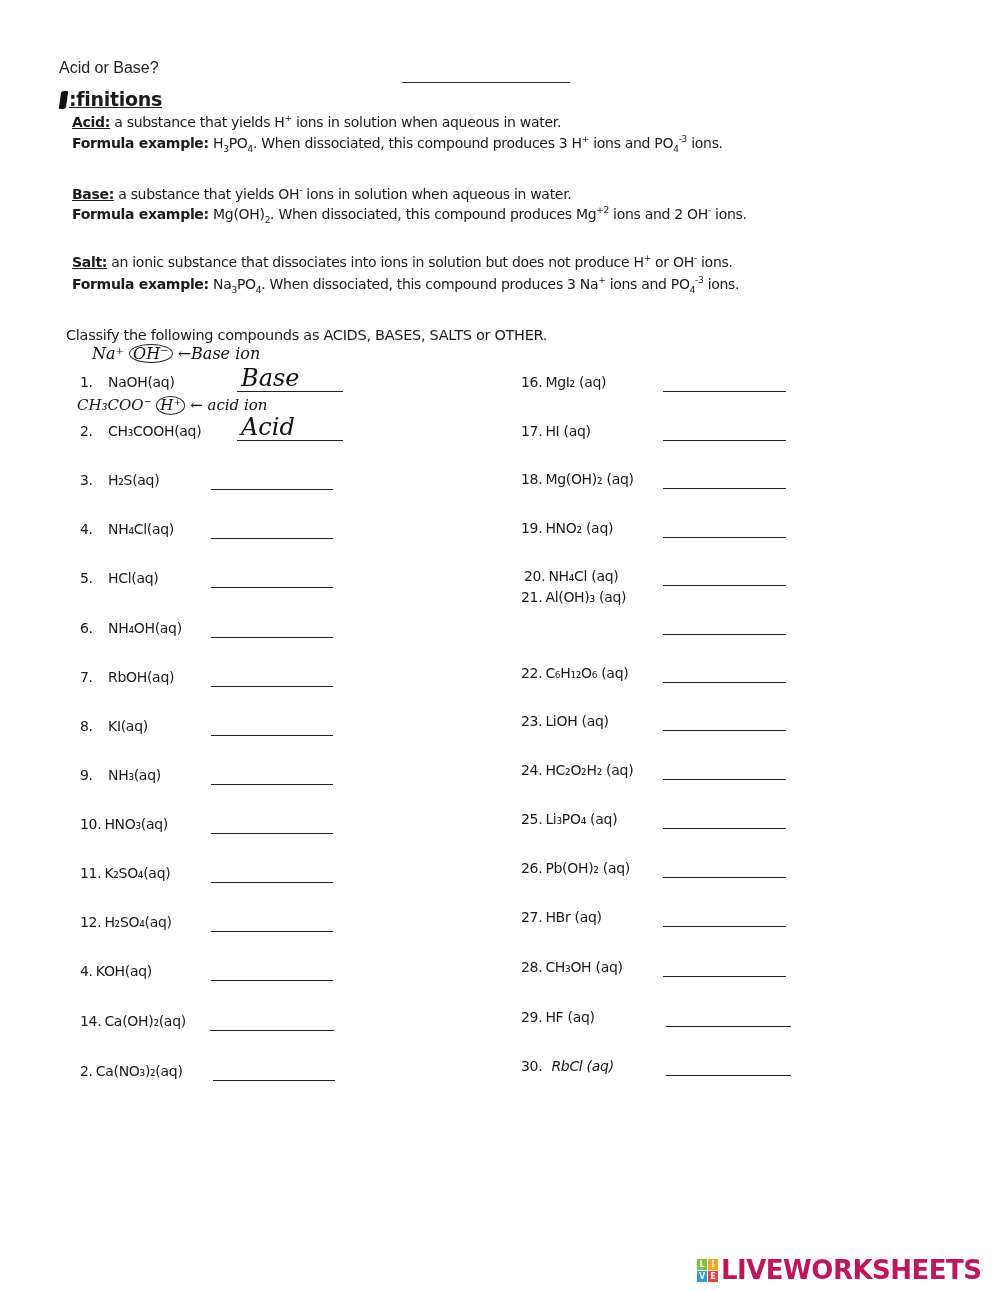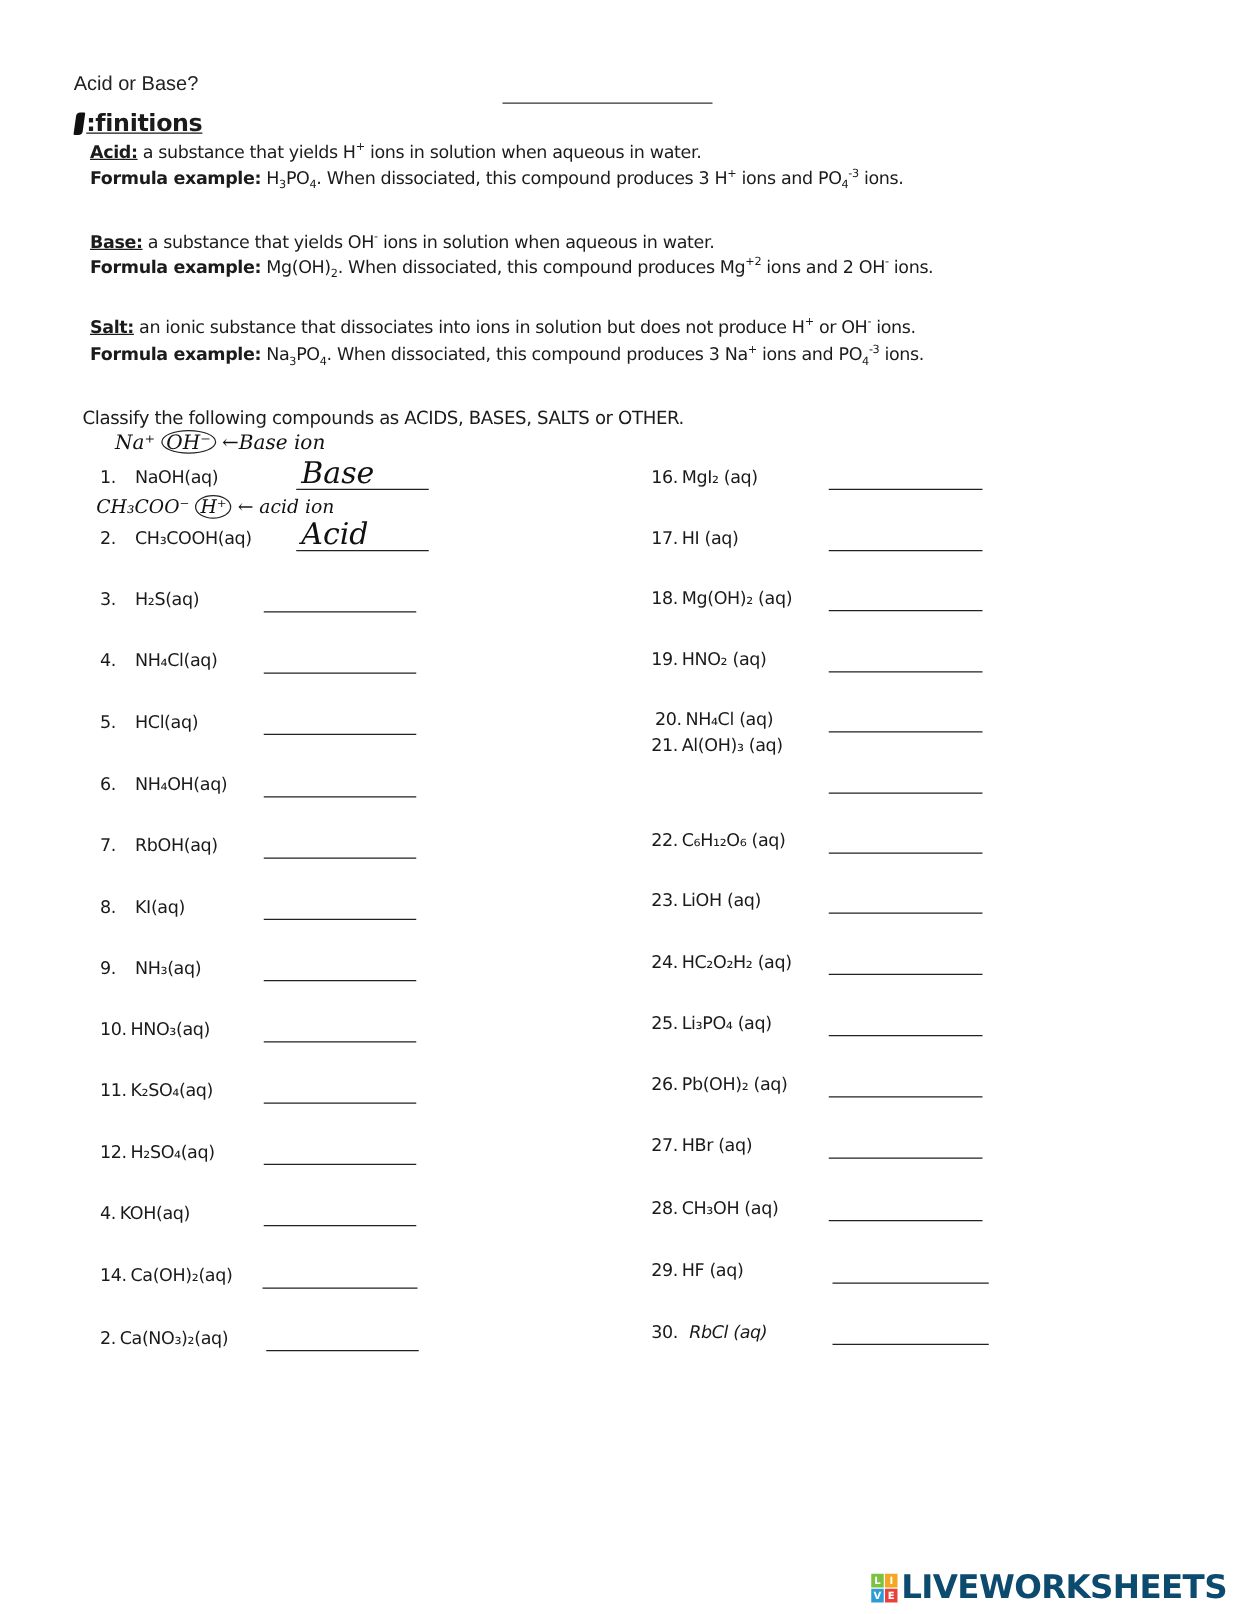--- a/index.html
+++ b/index.html
@@ -139,14 +139,14 @@
     <div class="blank" style="left: 666px; width: 125px; top: 1075px;"></div>
   </div>
 
 <div class="abs logo">
   <div class="logo-grid">
     <span style="background: rgb(124, 194, 66);">L</span>
     <span style="background: rgb(245, 166, 35);">I</span>
     <span style="background: rgb(46, 155, 214);">V</span>
     <span style="background: rgb(232, 65, 60);">E</span>
   </div>
-  <span class="logo-text" style="color: #0c4a6e;">LIVEWORKSHEETS</span>
+  <span class="logo-text" style="color: #be185d;">LIVEWORKSHEETS</span>
 </div>
 
 </body></html>

